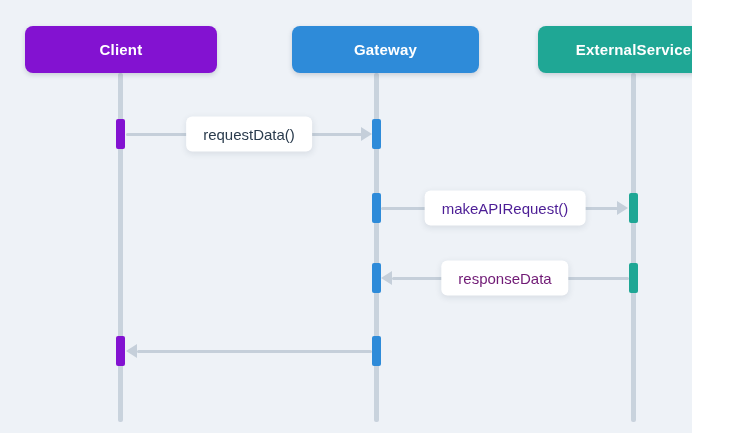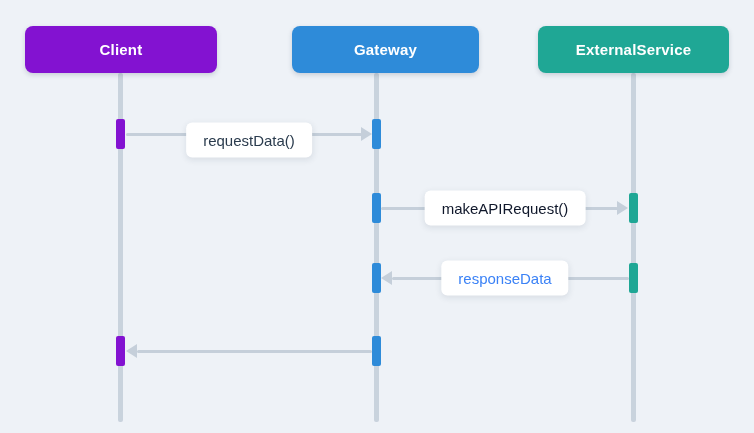--- a/index.html
+++ b/index.html
@@ -2,21 +2,21 @@
 <html><head>
 <meta charset="utf-8">
 <style>
   html, body {
     margin: 0;
     padding: 0;
     font-family: "Liberation Sans", sans-serif;
   }
   .canvas {
     position: relative;
-    width: 754px;
+    width: 692px;
     height: 433px;
     background: #EEF2F7;
     overflow: hidden;
   }
 
   
   .actor {
     position: absolute;
     top: 26px;
     height: 47px;
@@ -97,21 +97,21 @@
     transform: translate(-50%, -50%);
     background: #ffffff;
     border-radius: 6px;
     padding: 9px 17px;
     font-size: 15px;
     font-weight: 500;
     white-space: nowrap;
     box-shadow: 0 2px 6px rgba(30, 45, 70, 0.10);
     z-index: 3;
   }
-  .label-row1 { left: 249px; top: 140px; }
+  .label-row1 { left: 249px; top: 134px; }
   .label-row2 { left: 505px; top: 208px; }
   .label-row3 { left: 505px; top: 278px; }
   .label-row4 { left: 249px; top: 351px; }
 </style>
 </head>
 <body>
 
 <div class="canvas" style="background: rgb(238, 242, 247);">
 
   <div class="actor actor-client" style="background: rgb(131, 18, 209);">
@@ -136,22 +136,22 @@
   <div class="activation act-x-external act-row3" style="background: rgb(31, 167, 149);"></div>
   <div class="activation act-x-client act-row4" style="background: rgb(131, 18, 209);"></div>
   <div class="activation act-x-gateway act-row4" style="background: rgb(46, 139, 217);"></div>
 
   <div class="msg-line line-row1" style="background: rgb(197, 207, 218);"></div>
   <div class="arrow-head arrow-right head-row1" style="border-left-color: rgb(197, 207, 218);"></div>
   <div class="msg-label label-row1" style="color: rgb(42, 59, 77); background: rgb(255, 255, 255);">requestData()</div>
 
   <div class="msg-line line-row2" style="background: rgb(197, 207, 218);"></div>
   <div class="arrow-head arrow-right head-row2" style="border-left-color: rgb(197, 207, 218);"></div>
-  <div class="msg-label label-row2" style="color: #0f172a; background: rgb(255, 255, 255);">makeAPIRequest()</div>
+  <div class="msg-label label-row2" style="color: #4c1d95; background: rgb(255, 255, 255);">makeAPIRequest()</div>
 
   <div class="msg-line line-row3" style="background: rgb(197, 207, 218);"></div>
   <div class="arrow-head arrow-left head-row3" style="border-right-color: rgb(197, 207, 218);"></div>
-  <div class="msg-label label-row3" style="color: #3b82f6; background: rgb(255, 255, 255);">responseData</div>
+  <div class="msg-label label-row3" style="color: #701a75; background: rgb(255, 255, 255);">responseData</div>
 
   <div class="msg-line line-row4" style="background: rgb(197, 207, 218);"></div>
   <div class="arrow-head arrow-left head-row4" style="border-right-color: rgb(197, 207, 218);"></div>
 
 </div>
 
 </body></html>

